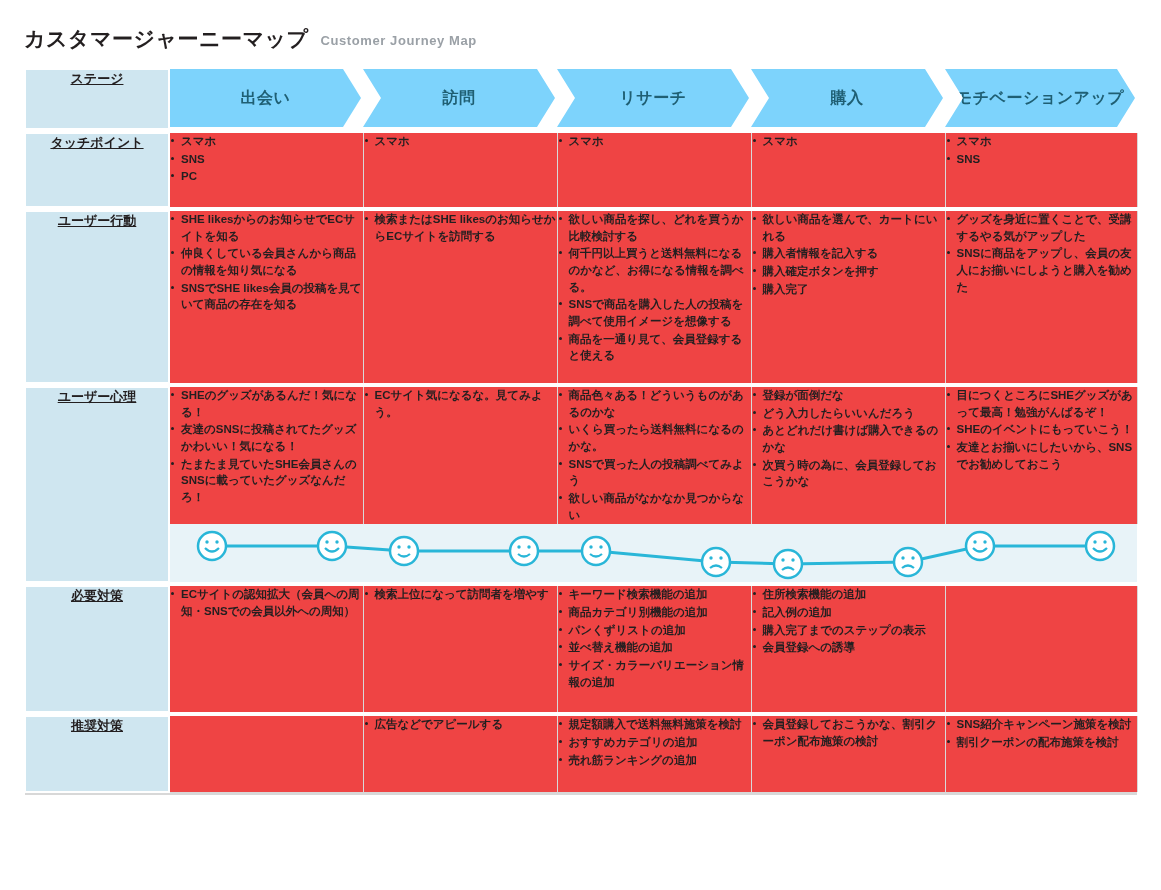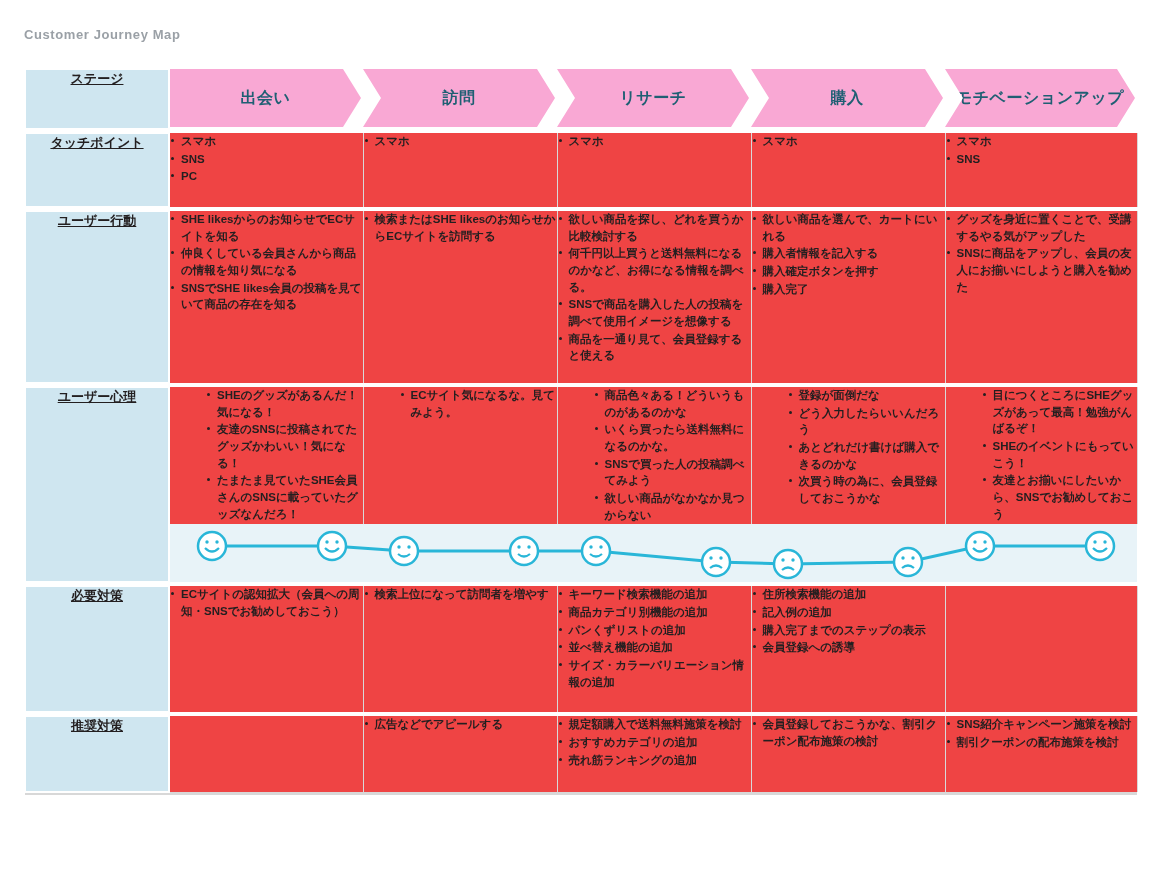--- a/index.html
+++ b/index.html
@@ -101,39 +101,39 @@
   
   .stage-header-cell {
     height: 58px;
     padding: 0;
     border: none;
     position: relative;
   }
   .chev {
     position: relative;
     height: 58px;
-    background: #f9a8d4;
+    background: #7dd3fc;
     margin-right: 2px;
     display: flex;
     align-items: center;
     justify-content: center;
     clip-path: polygon(0 0, calc(100% - 18px) 0, 100% 50%, calc(100% - 18px) 100%, 0 100%, 18px 50%);
     font-size: 16px;
     font-weight: bold;
     color: #1f5f73;
     letter-spacing: 0.5px;
   }
   .chev.first {
     clip-path: polygon(0 0, calc(100% - 18px) 0, 100% 50%, calc(100% - 18px) 100%, 0 100%);
   }
   .stage-label-wrap { padding: 0 6px; text-align: center; }
   
   .r-touch .cell { height: 66px; }
   .r-action .cell { height: 172px; }
-  .r-mind .cell { height: 122px; padding-left: 36px; }
+  .r-mind .cell { height: 122px; }
   .r-need .cell { height: 126px; }
   .r-rec .cell { height: 76px; }
   .r-label-touch { height: 72px; }
   
   .emotion-row td {
     padding: 0;
     border: none;
   }
   .emotion-band {
     position: relative;
@@ -150,20 +150,21 @@
     height: 2px;
     background: #ffffff;
   }
 </style>
 </head>
 <body>
 
 <div class="page">
 
   <div class="title-row">
+    <div class="title-ja">カスタマージャーニーマップ</div>
     <div class="title-en">Customer Journey Map</div>
   </div>
 
   <table class="map">
     <colgroup>
       <col style="width:144px">
       <col style="width:194px">
       <col style="width:194px">
       <col style="width:194px">
       <col style="width:194px">
@@ -388,21 +389,21 @@
       </td>
     </tr>
     <tr>
           <td colspan="6" class="sep"></td>
         </tr>
 
     <tr class="r-need">
       <td class="row-label">必要対策</td>
       <td class="cell first">
         <ul class="items">
-          <li class="bold">ECサイトの認知拡大（会員への周知・SNSでお勧めしておこう）</li>
+          <li class="bold">ECサイトの認知拡大（会員への周知・SNSでの会員以外への周知）</li>
         </ul>
       </td>
       <td class="cell">
         <ul class="items">
           <li class="bold">検索上位になって訪問者を増やす</li>
         </ul>
       </td>
       <td class="cell">
         <ul class="items">
           <li class="bold">キーワード検索機能の追加</li>

